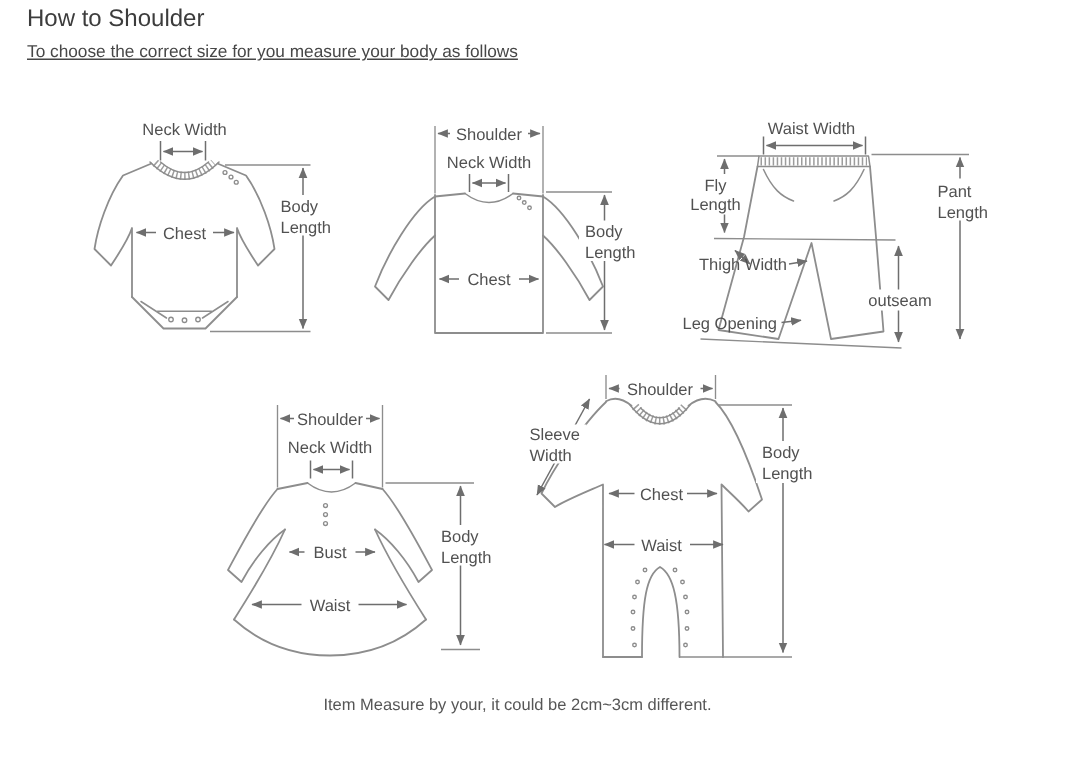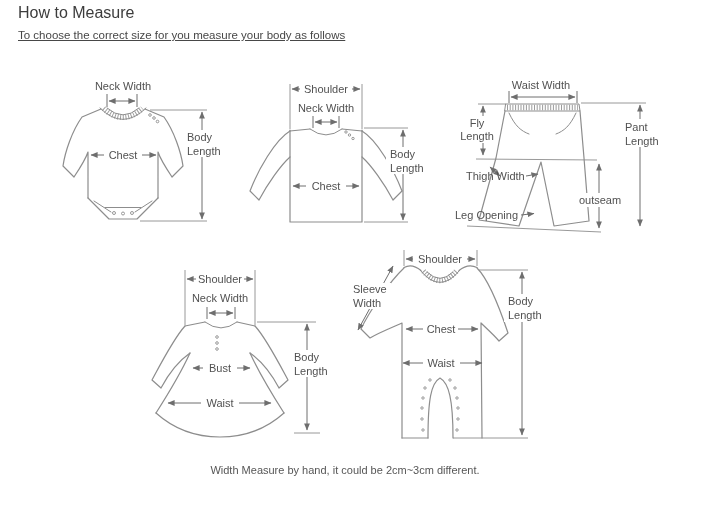--- a/index.html
+++ b/index.html
@@ -20,21 +20,21 @@
   .lbl{font-family:"Liberation Sans",sans-serif;font-size:11px;fill:#515151;}
   .mid{text-anchor:middle;}
   .bg{fill:#ffffff;}
   .btn{fill:none;stroke:#8d8d8d;stroke-width:0.9;}
 </style>
 </head>
 <body>
 
 <div class="page">
 
-  <h1 class="title">How to Measure</h1>
+  <h1 class="title">How to Shoulder</h1>
   <p class="subtitle">To choose the correct size for you measure your body as follows</p>
 
   <svg class="diagram-canvas" width="713" height="518" viewBox="0 0 713 518" xmlns="http://www.w3.org/2000/svg">
     <defs>
       <marker id="ah" markerWidth="8" markerHeight="8" refX="6.6" refY="3.5" orient="auto-start-reverse" markerUnits="userSpaceOnUse">
         <path d="M0,0.6 L7,3.5 L0,6.4 Z" fill="#6e6e6e"></path>
       </marker>
     </defs>
 
     <g>
@@ -262,14 +262,14 @@
       <g>
         <line class="ext" x1="479" y1="270" x2="528" y2="270"></line>
         <line class="dim" x1="522" y1="272" x2="522" y2="435"></line>
         <rect class="bg" x="504" y="294" width="44" height="28"></rect>
         <text class="lbl" x="508" y="305">Body</text>
         <text class="lbl" x="508" y="319">Length</text>
       </g>
     </g>
   </svg>
 
-  <p class="footer-note">Width Measure by hand, it could be 2cm~3cm different.</p>
+  <p class="footer-note">Item Measure by your, it could be 2cm~3cm different.</p>
 </div>
 
 </body></html>

